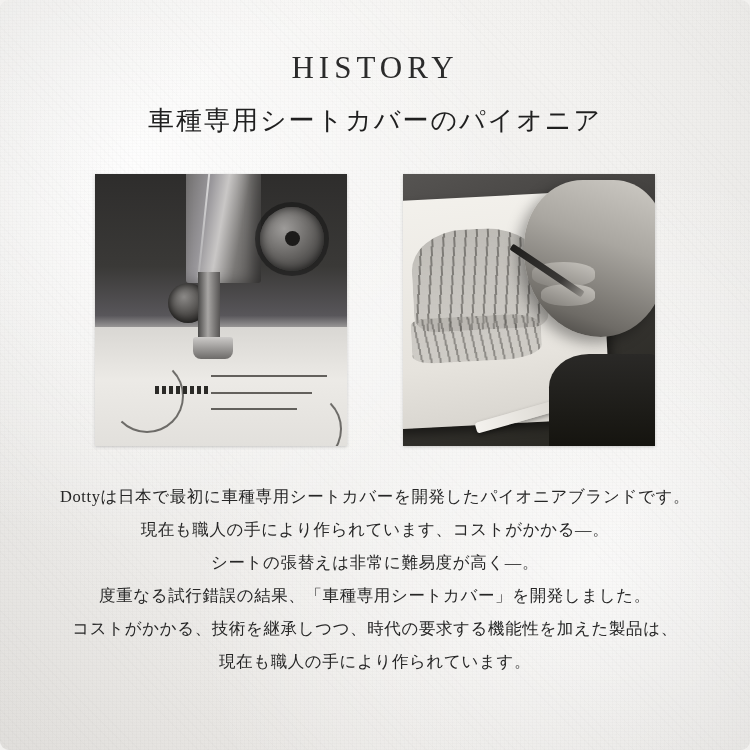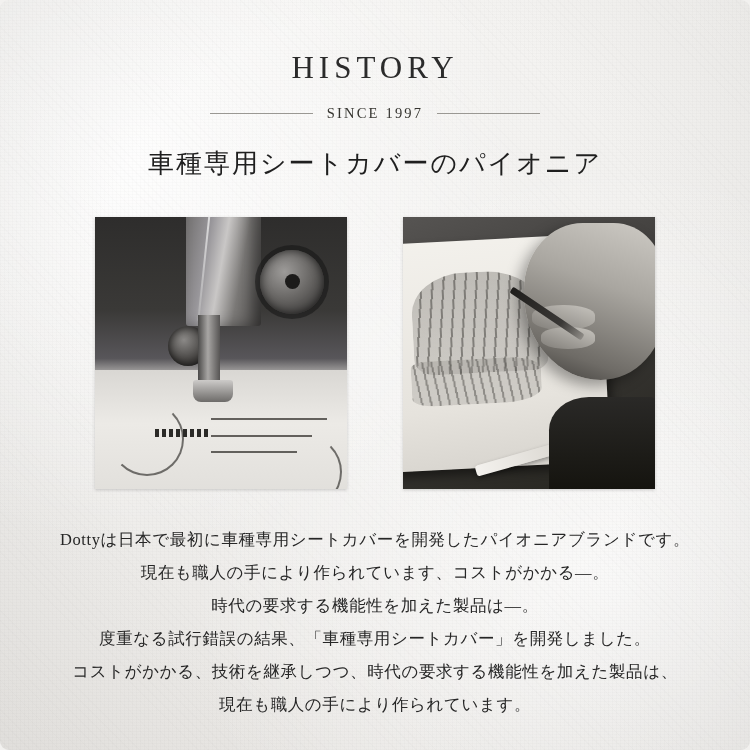--- a/index.html
+++ b/index.html
@@ -236,25 +236,20 @@
 <body>
 
 <div id="page">
   <div id="grain"></div>
   <div id="vignette"></div>
 
   <div class="content">
 
     <h1 class="title-en">HISTORY</h1>
 
-    <div class="since-row">
-      <span class="since-rule"></span>
-      <span class="since-text">SINCE 1997</span>
-      <span class="since-rule"></span>
-    </div>
 
     <h2 class="title-jp">車種専用シートカバーのパイオニア</h2>
 
     <div class="photos">
 
       <div class="photo">
         <div class="sew-bg"></div>
         <div class="sew-table"></div>
         <div class="sew-arm"></div>
         <div class="sew-wheel"></div>
@@ -283,20 +278,20 @@
         <div class="sketch-pencil"></div>
         <div class="sketch-pencil2"></div>
         <div class="sketch-cuff"></div>
       </div>
 
     </div>
 
     <div class="body-text">
       <p>Dottyは日本で最初に車種専用シートカバーを開発したパイオニアブランドです。</p>
       <p>現在も職人の手により作られています、コストがかかる―。</p>
-      <p>時代の要求する機能性を加えた製品は―。</p>
+      <p>シートの張替えは非常に難易度が高く―。</p>
       <p>度重なる試行錯誤の結果、「車種専用シートカバー」を開発しました。</p>
       <p>コストがかかる、技術を継承しつつ、時代の要求する機能性を加えた製品は、</p>
       <p>現在も職人の手により作られています。</p>
     </div>
 
   </div>
 </div>
 
 </body></html>

